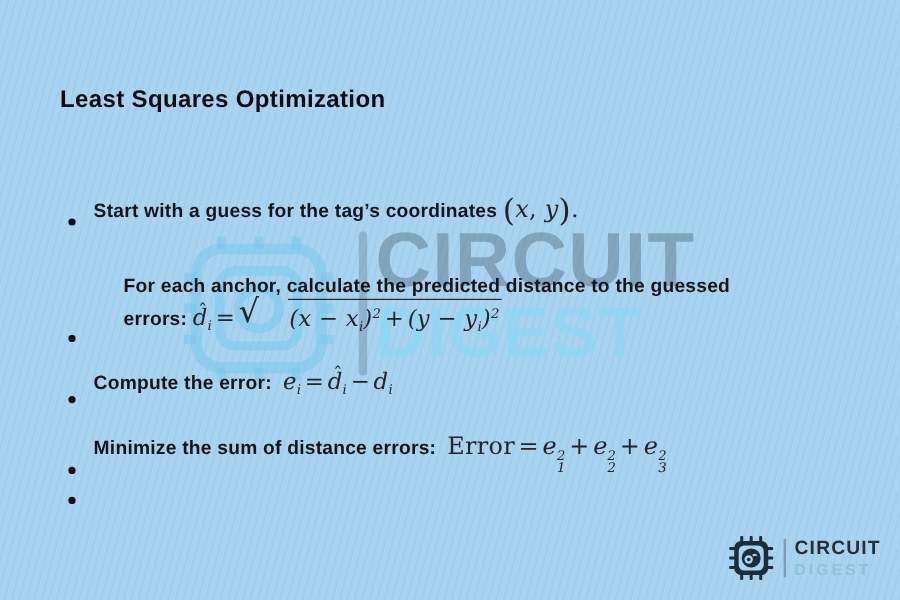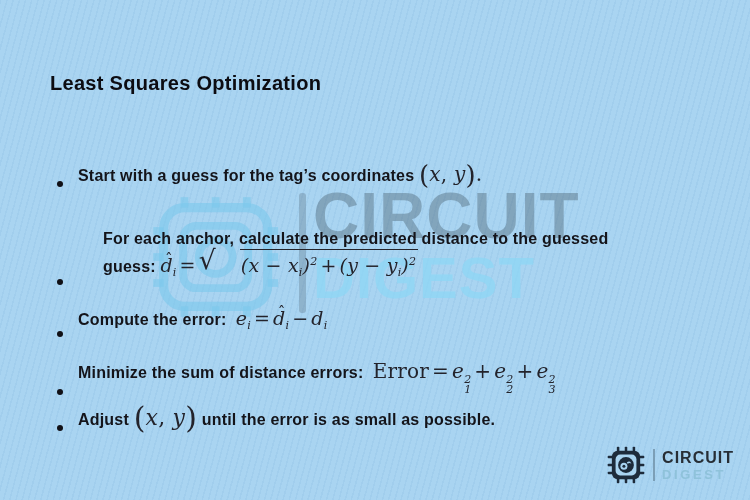--- a/index.html
+++ b/index.html
@@ -110,21 +110,21 @@
     <div class="btext">
       <span>Start with a guess for the tag’s coordinates</span>
       <span class="math bigxy"><span class="bp">(</span><span class="mi">x</span><span>, </span><span class="mi">y</span><span class="bp">)</span><span>.</span></span>
     </div>
   </div>
 
   <div class="bullet b2">
     <span class="dot"></span>
     <div class="btext">
       <span>For each anchor, calculate the predicted distance to the guessed</span><br>
-      <span>guess:</span>
+      <span>errors:</span>
       <span class="math f-inline">
         <span class="hatwrap"><span class="mi">d</span><span class="hat">ˆ</span></span><sub>i</sub><span class="mo">=</span><span class="sqrt">
             <span class="rad">√</span>
             <span class="radicand"><span class="mi">(x − x</span><sub>i</sub><span class="mi">)</span><sup>2</sup><span class="mo">+</span><span class="mi">(y − y</span><sub>i</sub><span class="mi">)</span><sup>2</sup></span>
           </span>
       </span>
     </div>
   </div>
 
   <div class="bullet b3">
@@ -151,25 +151,20 @@
           </span><span class="mo">+</span><span class="mi">e</span><span class="ss">
             <span class="s-sup">2</span>
             <span class="s-sub">3</span>
           </span>
       </span>
     </div>
   </div>
 
   <div class="bullet b5">
     <span class="dot"></span>
-    <div class="btext">
-      <span>Adjust</span>
-      <span class="math bigxy"><span class="bp">(</span><span class="mi">x</span><span>, </span><span class="mi">y</span><span class="bp">)</span></span>
-      <span>until the error is as small as possible.</span>
-    </div>
   </div>
 
   <div class="logo">
     <svg width="40" height="40" viewBox="0 0 48 48">
       <g fill="#1d2b3b">
         <rect x="13" y="2" width="3" height="6" rx="1"></rect>
           <rect x="22.5" y="2" width="3" height="6" rx="1"></rect>
           <rect x="32" y="2" width="3" height="6" rx="1"></rect>
         <rect x="13" y="40" width="3" height="6" rx="1"></rect>
           <rect x="22.5" y="40" width="3" height="6" rx="1"></rect>

